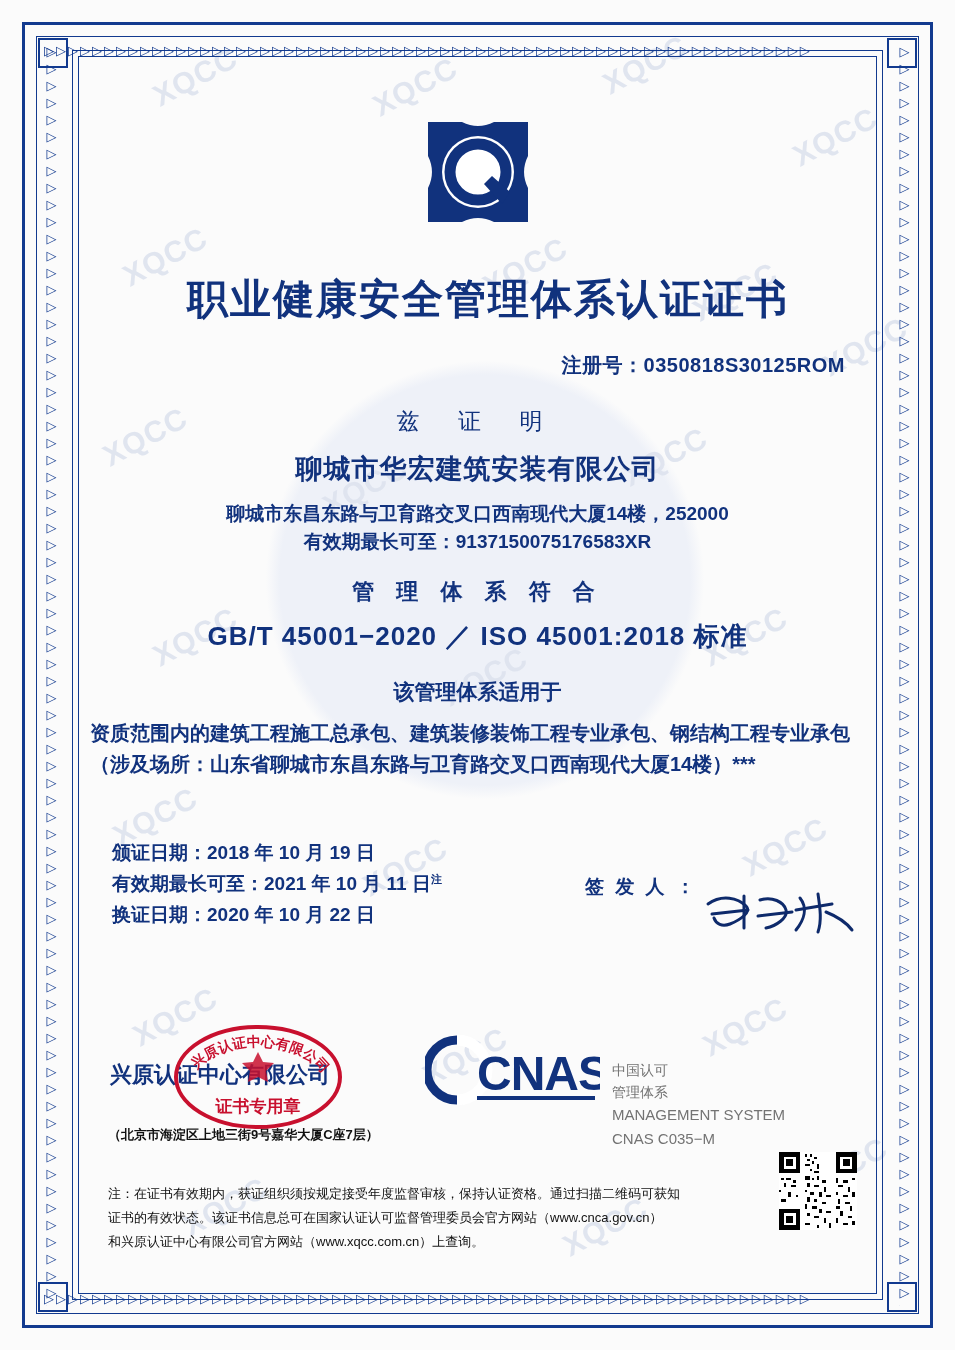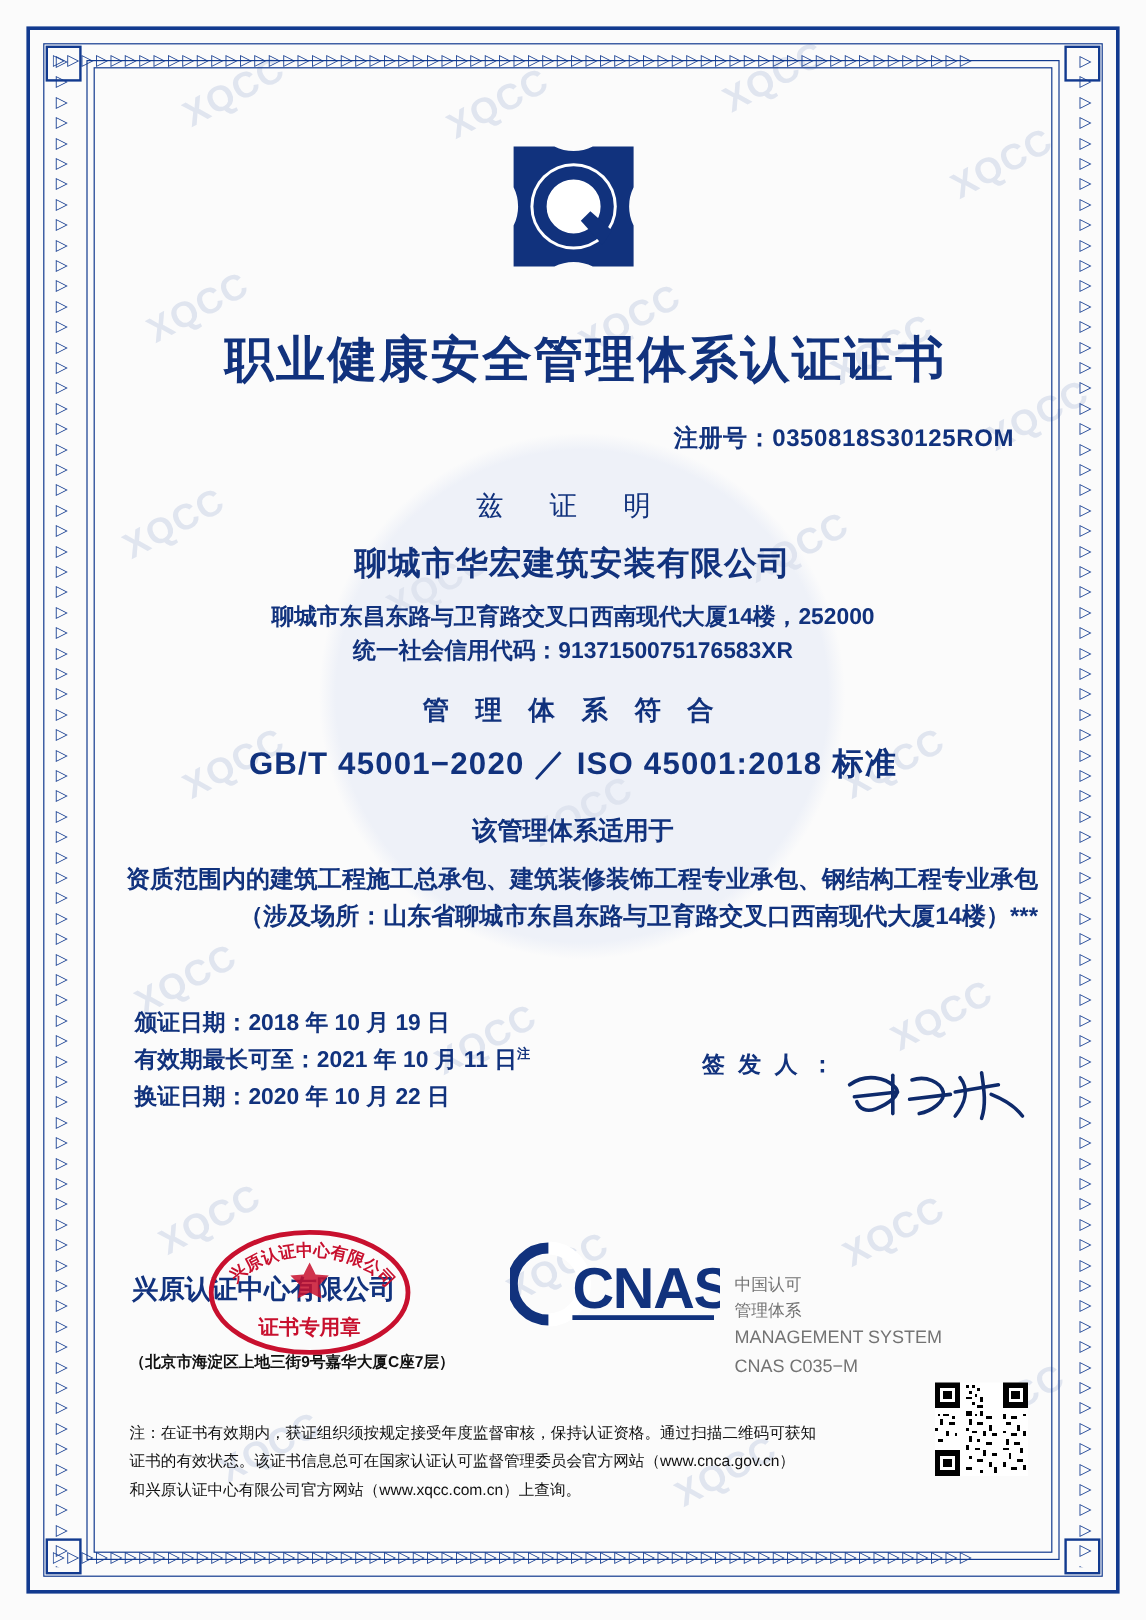--- a/index.html
+++ b/index.html
@@ -44,21 +44,21 @@
   .regno{position:absolute;right:110px;top:352px;font-size:20px;font-weight:bold;color:#11327d;letter-spacing:.5px;}
 
   .body-block{position:absolute;left:90px;right:90px;top:406px;text-align:center;color:#11327d;}
   .l-cert{font-size:23px;font-weight:normal;letter-spacing:16px;margin-bottom:14px;}
   .l-company{font-size:27px;font-weight:bold;letter-spacing:1px;margin-bottom:14px;}
   .l-addr{font-size:19px;font-weight:bold;margin-bottom:2px;}
   .l-code{font-size:19px;font-weight:bold;margin-bottom:22px;}
   .l-conform{font-size:22px;font-weight:bold;letter-spacing:8px;margin-bottom:12px;}
   .l-std{font-size:26px;font-weight:bold;letter-spacing:1px;margin-bottom:24px;}
   .l-apply{font-size:21px;font-weight:bold;margin-bottom:12px;}
-  .l-scope{font-size:20px;font-weight:bold;line-height:1.55;text-align:right;}
+  .l-scope{font-size:20px;font-weight:bold;line-height:1.55;text-align:left;}
 
   .dates{position:absolute;left:112px;top:838px;color:#11327d;font-size:19px;font-weight:bold;line-height:1.62;}
   .dates sup{font-size:11px;}
 
   .signer{position:absolute;left:585px;top:874px;color:#11327d;font-size:19px;font-weight:bold;letter-spacing:3px;}
   .sig-img{position:absolute;left:700px;top:884px;width:160px;height:60px;}
 
   
   .cnas{position:absolute;left:425px;top:1030px;}
   .cnas-txt{position:absolute;left:612px;top:1060px;color:#737373;font-size:15px;line-height:1.55;}
@@ -137,21 +137,21 @@
   <div class="title">职业健康安全管理体系认证证书</div>
 
   <div class="regno">
     <span>注册号：</span><span>0350818S30125ROM</span>
   </div>
 
   <div class="body-block">
     <div class="l-cert">兹 证 明</div>
     <div class="l-company">聊城市华宏建筑安装有限公司</div>
     <div class="l-addr">聊城市东昌东路与卫育路交叉口西南现代大厦14楼，252000</div>
-    <div class="l-code">统一社会信用代码：9137150075176583XR</div>
+    <div class="l-code">有效期最长可至：9137150075176583XR</div>
     <div class="l-conform">管 理 体 系 符 合</div>
     <div class="l-std">GB/T 45001−2020 ／ ISO 45001:2018 标准</div>
     <div class="l-apply">该管理体系适用于</div>
     <div class="l-scope">资质范围内的建筑工程施工总承包、建筑装修装饰工程专业承包、钢结构工程专业承包（涉及场所：山东省聊城市东昌东路与卫育路交叉口西南现代大厦14楼）***</div>
   </div>
 
   <div class="dates">
     <div>
       <span>颁证日期：</span><span>2018 年 10 月 19 日</span>
     </div>

